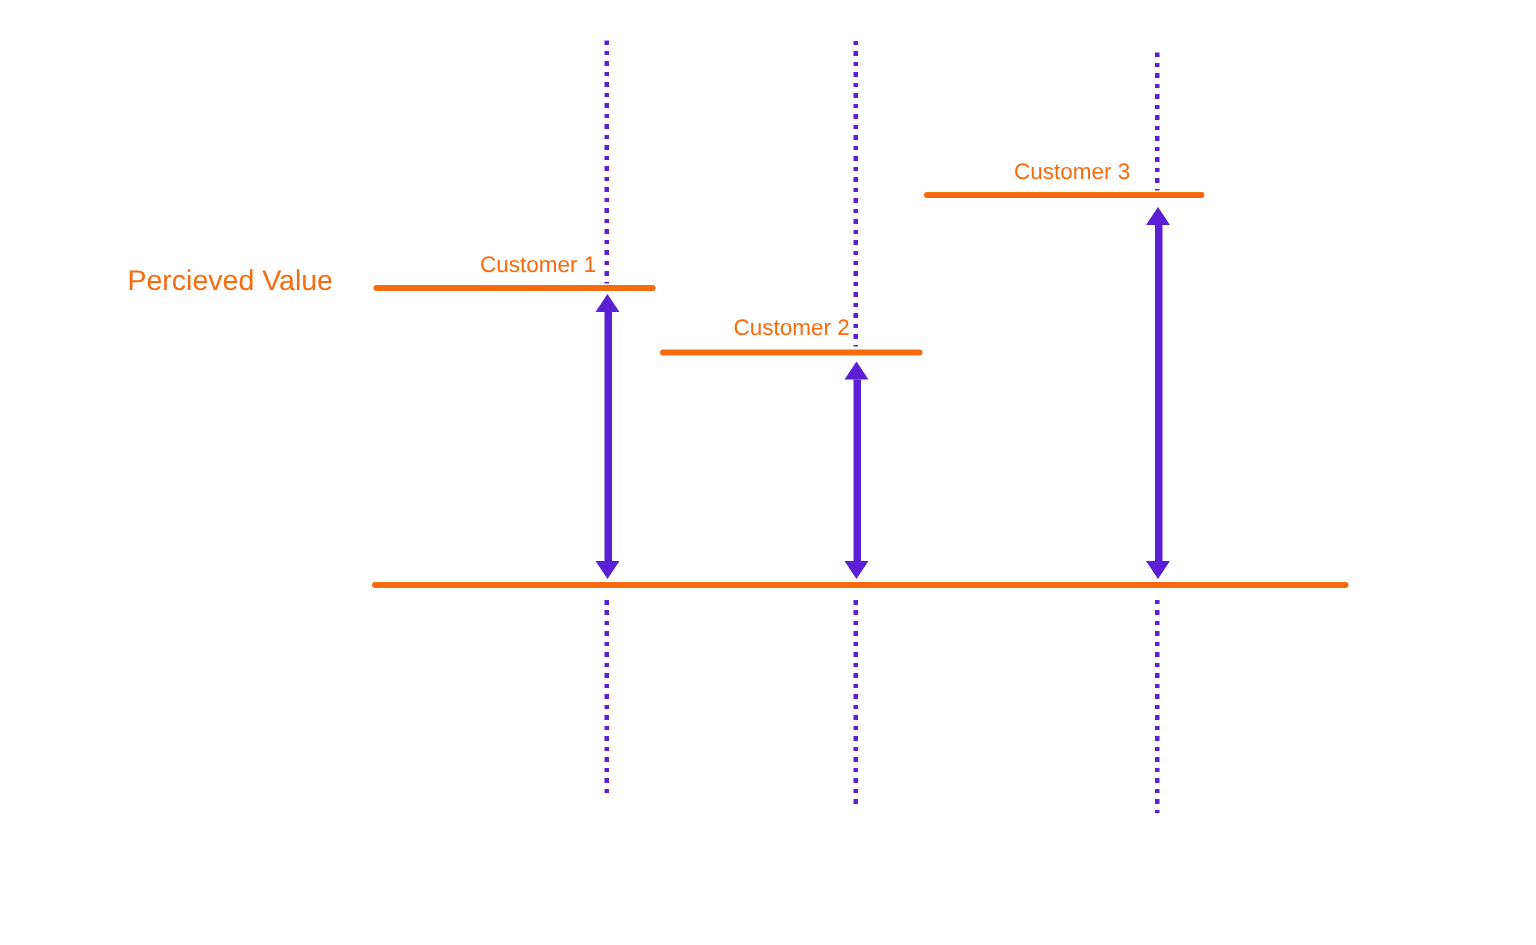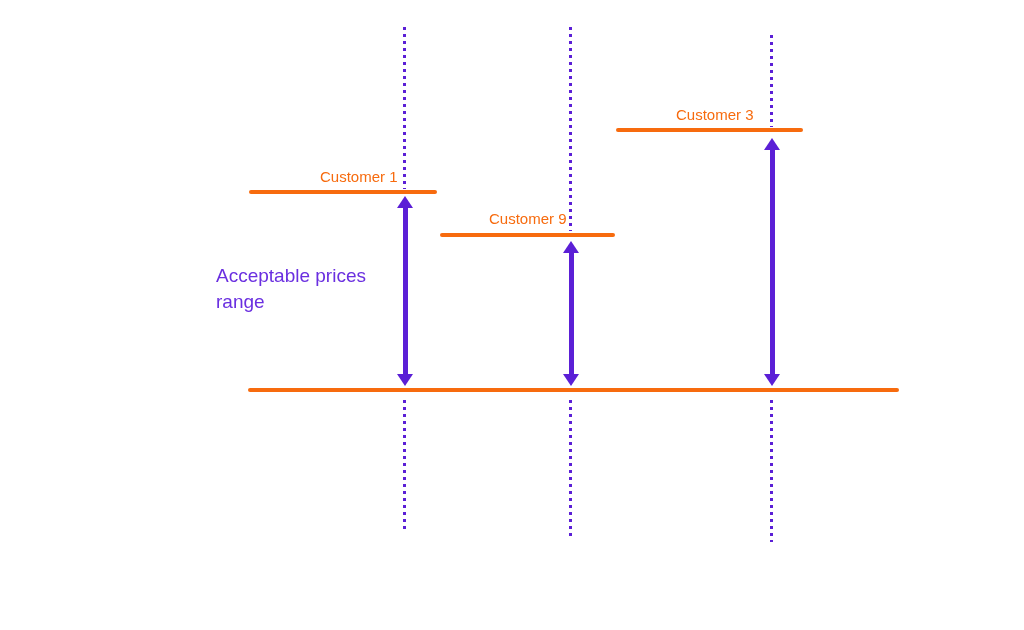--- a/index.html
+++ b/index.html
@@ -107,23 +107,23 @@
     <div class="head-up"></div>
     <div class="shaft"></div>
     <div class="head-down"></div>
   </div>
   <div class="arrow" style="left:764px;top:138px;height:248px">
     <div class="head-up"></div>
     <div class="shaft"></div>
     <div class="head-down"></div>
   </div>
 
+  <div class="lbl" style="left:85px;top:177px">Percieved Value</div>
 
   <div class="customer-lbl" style="left:320px;top:168px">Customer 1</div>
 
-  <div class="customer-lbl" style="left:489px;top:210px">Customer 9</div>
+  <div class="customer-lbl" style="left:489px;top:210px">Customer 2</div>
 
   <div class="customer-lbl" style="left:676px;top:106px">Customer 3</div>
 
-  <div class="lbl-purple" style="left:216px;top:263px">Acceptable prices range</div>
 
 
 </div>
 
 </body></html>

